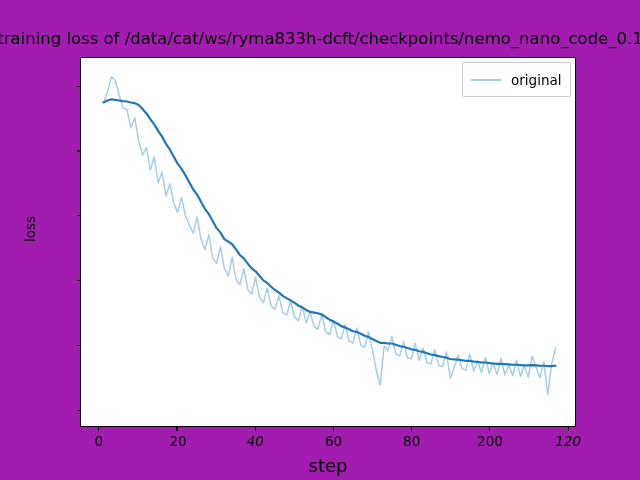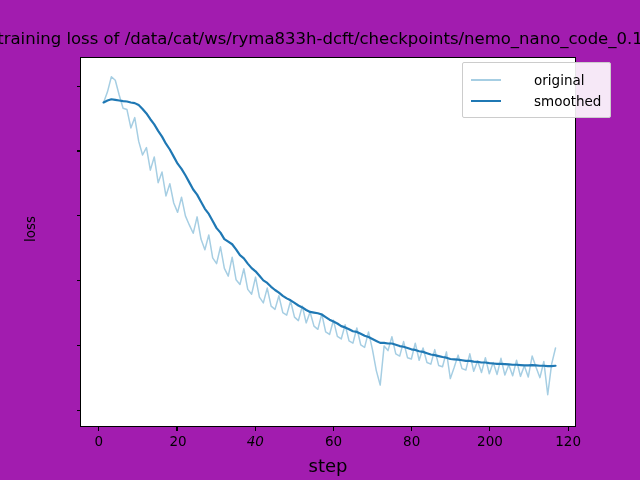--- a/index.html
+++ b/index.html
@@ -95,21 +95,20 @@
     border: 0.9px solid #cccccc;
     border-radius: 2px;
     background: rgba(255,255,255,0.9);
     padding: 6px 9px 6px 8px;
     box-sizing: border-box;
   }
   .legend-row {
     display: flex;
     align-items: center;
     height: 21px;
-    gap: 23px;
   }
   .legend-swatch {
     width: 30px;
     height: 0;
     border-top-width: 2.2px;
     border-top-style: solid;
     margin-right: 10px;
     flex: 0 0 auto;
   }
   .legend-text {
@@ -129,21 +128,21 @@
   <div id="xlabel">step</div>
 
   <div id="ytick-labels"></div>
   <div id="xtick-labels">
       <div class="tick-label xtick-label" style="left: 98.776px;">0</div>
       <div class="tick-label xtick-label" style="left: 178px;">20</div>
       <div class="tick-label xtick-label" style="left: 255.243px; font-style: italic;">40</div>
       <div class="tick-label xtick-label" style="left: 333.476px;">60</div>
       <div class="tick-label xtick-label" style="left: 411.71px;">80</div>
       <div class="tick-label xtick-label" style="left: 489.943px;">200</div>
-      <div class="tick-label xtick-label" style="left: 568.177px;">120</div>
+      <div class="tick-label xtick-label" style="left: 568.177px; font-style: italic;">120</div>
     </div>
   <div id="tick-marks">
       <div class="tick-mark ytick-mark" style="top: 409.602px;"></div>
       <div class="tick-mark ytick-mark" style="top: 344.804px;"></div>
       <div class="tick-mark ytick-mark" style="top: 280.005px;"></div>
       <div class="tick-mark ytick-mark" style="top: 215.207px;"></div>
       <div class="tick-mark ytick-mark" style="top: 150.408px;"></div>
       <div class="tick-mark ytick-mark" style="top: 85.6094px;"></div>
       <div class="tick-mark xtick-mark" style="left: 98.226px;"></div>
       <div class="tick-mark xtick-mark" style="left: 176.459px;"></div>
@@ -159,19 +158,15 @@
         <polyline points="22.69,44.71 26.60,34.02 30.51,18.79 34.42,22.36 38.33,37.26 42.25,50.54 46.16,51.84 50.07,70.31 53.98,59.94 57.89,83.59 61.80,97.52 65.72,90.07 69.63,112.75 73.54,99.47 77.45,125.39 81.36,114.69 85.27,138.67 89.19,126.36 93.10,145.80 97.01,155.19 100.92,139.96 104.83,158.76 108.74,167.83 112.66,176.25 116.57,159.73 120.48,182.08 124.39,192.78 128.30,177.87 132.21,200.88 136.13,206.71 140.04,189.86 143.95,211.57 147.86,219.34 151.77,200.23 155.68,222.91 159.60,227.77 163.51,211.89 167.42,232.63 171.33,237.49 175.24,220.32 179.15,240.40 183.07,246.23 186.98,231.33 190.89,249.47 194.80,252.71 198.71,239.11 202.62,255.95 206.54,258.55 210.45,244.29 214.36,260.49 218.27,264.05 222.18,249.47 226.09,266.32 230.01,255.31 233.92,269.56 237.83,272.80 241.74,257.25 245.65,275.39 249.56,277.99 253.48,263.73 257.39,279.93 261.30,282.52 265.21,268.27 269.12,284.47 273.03,286.73 276.95,271.51 280.86,288.35 284.77,290.95 288.68,275.39 292.59,292.89 296.50,314.27 300.42,328.85 304.33,289.65 308.24,294.19 312.15,280.25 316.06,297.43 319.97,299.69 323.89,285.11 327.80,301.31 331.71,302.61 335.62,286.73 339.53,303.91 343.44,291.59 347.36,306.17 351.27,307.79 355.18,293.21 359.09,309.09 363.00,310.39 366.91,295.48 370.83,322.37 374.74,311.03 378.65,298.72 382.56,312.33 386.47,313.63 390.38,297.43 394.30,314.92 398.21,304.55 402.12,316.22 406.03,301.31 409.94,317.51 413.85,306.17 417.77,318.16 421.68,301.96 425.59,318.81 429.50,308.44 433.41,319.46 437.32,303.91 441.24,320.11 445.15,309.41 449.06,320.75 452.97,299.69 456.88,311.03 460.79,321.40 464.71,305.20 468.62,338.57 472.53,307.79 476.44,291.59" fill="none" stroke="#a6cee3" stroke-width="1.5" stroke-linejoin="round" stroke-linecap="round"></polyline>
         <polyline points="22.69,44.71 26.60,42.77 30.51,41.47 34.42,42.12 38.33,42.77 42.25,43.42 46.16,43.74 50.07,44.71 53.98,45.36 57.89,47.30 61.80,51.19 65.72,55.73 69.63,61.56 73.54,66.74 77.45,73.22 81.36,79.05 85.27,86.18 89.19,92.01 93.10,99.14 97.01,106.27 100.92,111.45 104.83,117.93 108.74,125.06 112.66,132.19 116.57,137.37 120.48,144.50 124.39,151.63 128.30,156.81 132.21,163.94 136.13,171.07 140.04,175.60 143.95,182.08 147.86,184.68 151.77,187.27 155.68,192.45 159.60,198.28 163.51,201.52 167.42,206.71 171.33,211.24 175.24,214.48 179.15,219.02 183.07,223.56 186.98,226.15 190.89,230.04 194.80,233.27 198.71,235.87 202.62,239.11 206.54,241.70 210.45,243.64 214.36,246.23 218.27,248.83 222.18,250.77 226.09,253.36 230.01,255.31 233.92,255.95 237.83,256.60 241.74,257.90 245.65,260.49 249.56,263.08 253.48,265.03 257.39,266.97 261.30,269.56 265.21,270.86 269.12,272.80 273.03,274.75 276.95,275.39 280.86,277.34 284.77,279.28 288.68,280.58 292.59,282.52 296.50,284.47 300.42,286.41 304.33,286.41 308.24,287.06 312.15,287.06 316.06,288.35 319.97,289.65 323.89,290.30 327.80,291.59 331.71,292.89 335.62,293.54 339.53,294.83 343.44,295.48 347.36,296.78 351.27,298.07 355.18,298.72 359.09,299.69 363.00,300.67 366.91,301.31 370.83,302.61 374.74,302.93 378.65,303.26 382.56,303.91 386.47,304.55 390.38,304.55 394.30,305.20 398.21,305.53 402.12,306.17 406.03,306.17 409.94,306.82 413.85,307.15 417.77,307.47 421.68,307.47 425.59,307.79 429.50,308.12 433.41,308.44 437.32,308.44 441.24,308.77 445.15,309.09 449.06,309.09 452.97,308.77 456.88,309.09 460.79,309.41 464.71,309.41 468.62,309.74 472.53,309.74 476.44,309.41" fill="none" stroke="#1f78b4" stroke-width="2.2" stroke-linejoin="round" stroke-linecap="round"></polyline>
       </svg>
   </div>
 
   <div id="legend">
     <div class="legend-row">
       <span class="legend-swatch" style="border-top-color: rgb(166, 206, 227);"></span>
       <span class="legend-text">original</span>
     </div>
-    <div class="legend-row">
-      <span class="legend-swatch" style="border-top-color: rgb(31, 120, 180);"></span>
-      <span class="legend-text">smoothed</span>
-    </div>
   </div>
 
 </div>
 
 </body></html>

